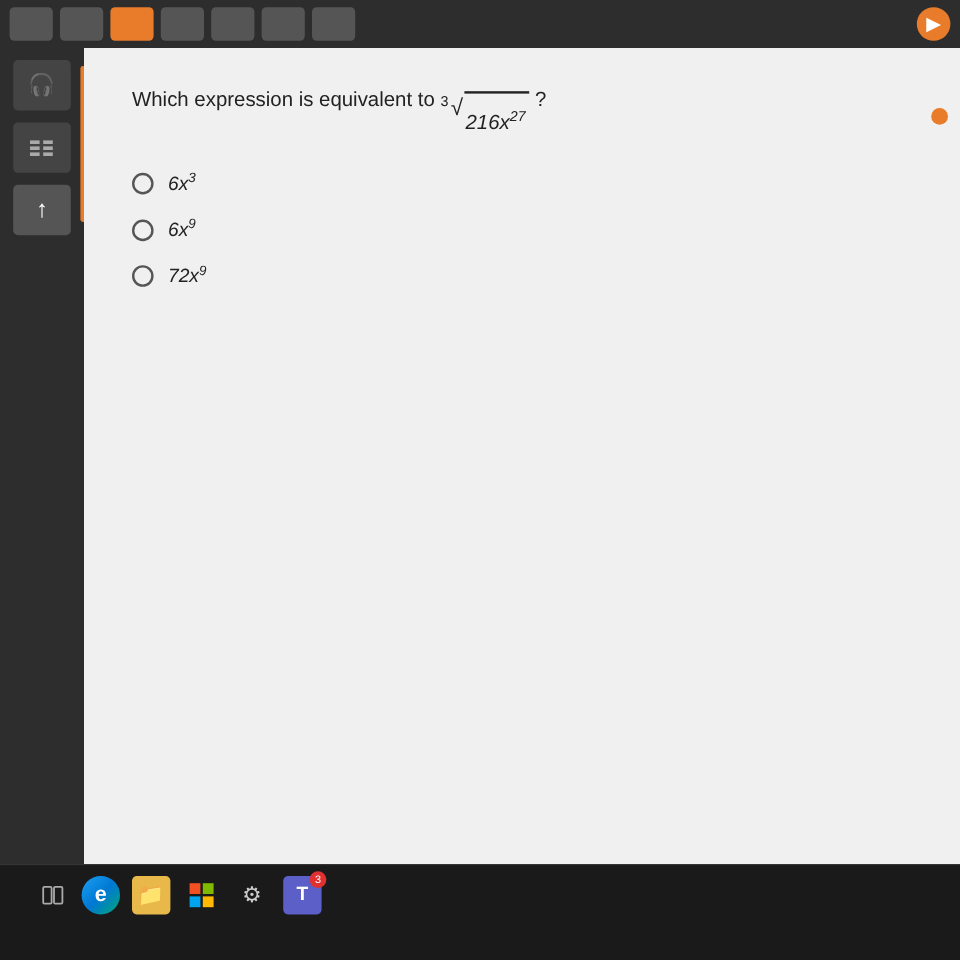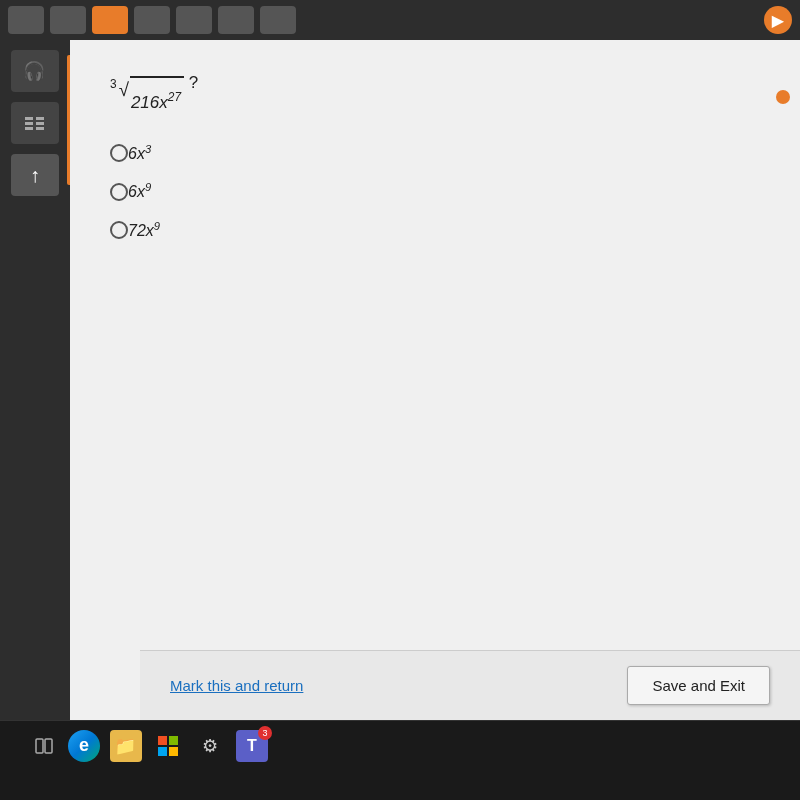--- a/index.html
+++ b/index.html
@@ -144,21 +144,21 @@
     
     .choices {
       display: flex;
       flex-direction: column;
       gap: 18px;
     }
 
     .choice-item {
       display: flex;
       align-items: center;
-      gap: 0;
+      gap: 12px;
       font-size: 16px;
       color: #222;
     }
 
     .radio-circle {
       width: 18px;
       height: 18px;
       border: 2px solid #555;
       border-radius: 50%;
       flex-shrink: 0;
@@ -338,20 +338,21 @@
     <div class="sidebar-icon up-arrow">
       <span style="color: white; font-size: 20px; font-weight: bold;">↑</span>
     </div>
   </div>
 
   <div class="sidebar-accent"></div>
 
   <div class="content-area">
 
     <div class="question-text">
+      <span>Which expression is equivalent to </span>
       <span class="radical">
         <span class="radical-index">3</span>
         <span class="radical-symbol">√</span>
         <span class="radical-content">216x<sup>27</sup></span>
       </span>
       <span>?</span>
     </div>
 
     <div class="choices">
 
@@ -368,24 +369,20 @@
 
       <div class="choice-item">
         <div class="radio-circle"></div>
         <span class="choice-label">72x<sup>9</sup></span>
       </div>
 
     </div>
 
     <div class="orange-dot"></div>
 
-    <div class="bottom-bar">
-      <a class="mark-return-link">Mark this and return</a>
-      <button class="save-exit-btn">Save and Exit</button>
-    </div>
 
   </div>
 </div>
 
 <div class="taskbar">
 
   <div class="taskbar-icons">
 
     <div class="taskbar-split taskbar-icon">
       <svg width="20" height="20" viewBox="0 0 20 20">

